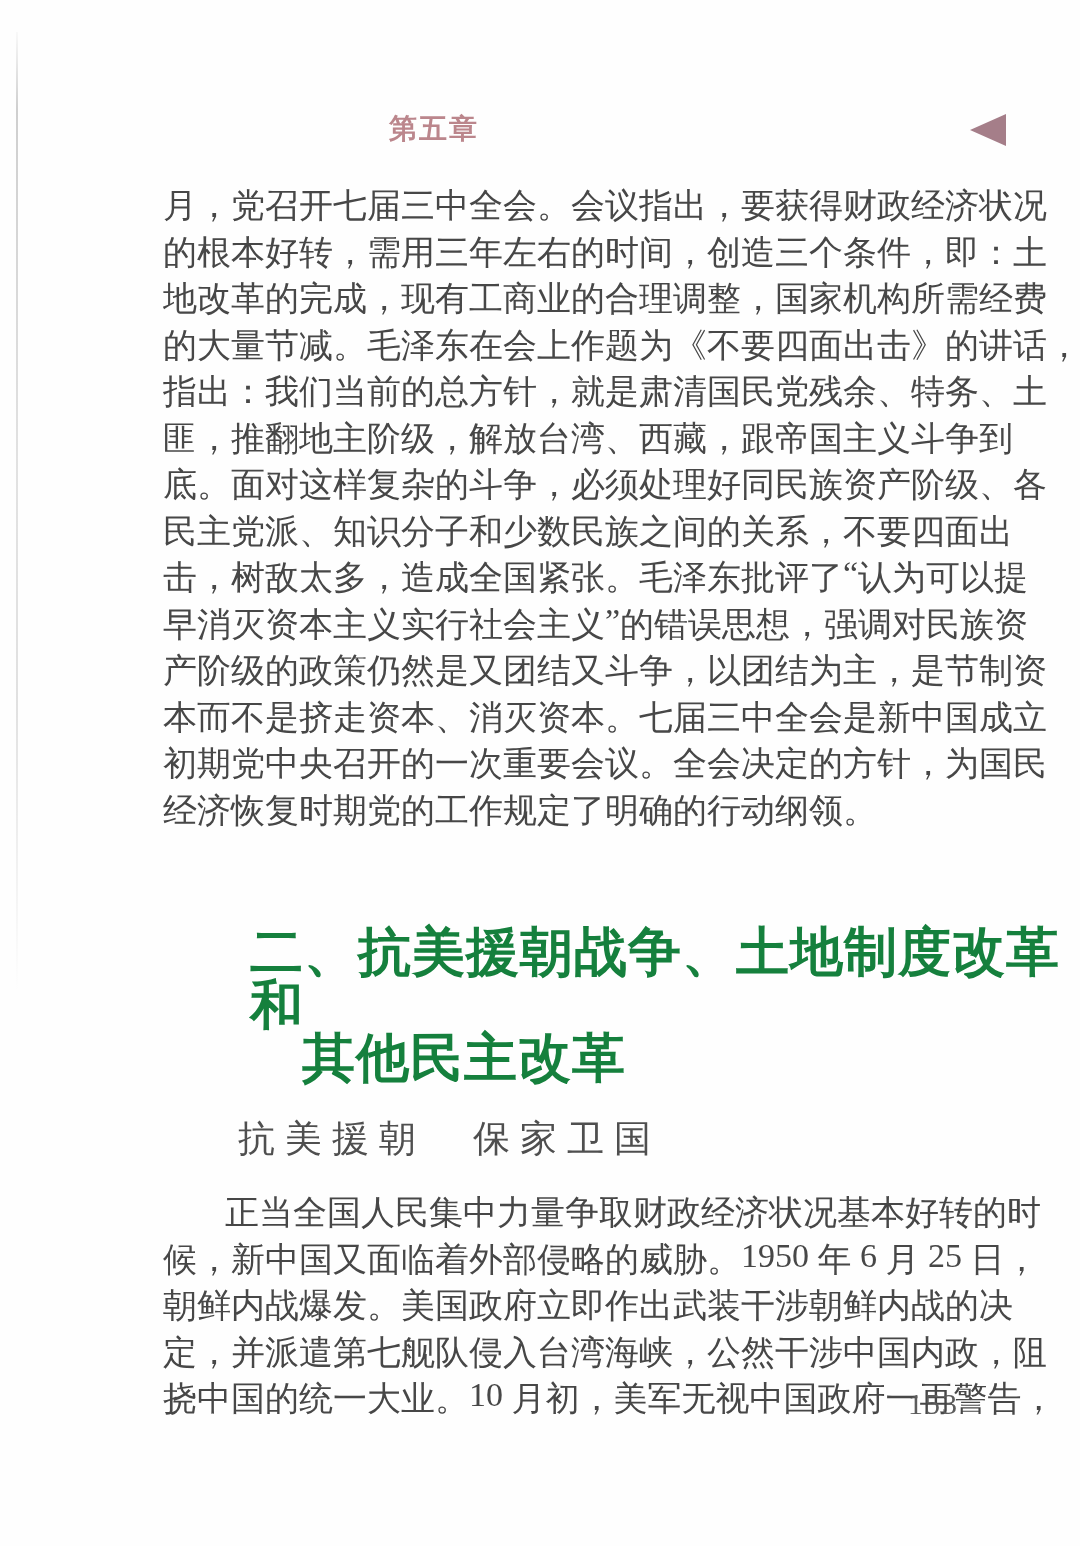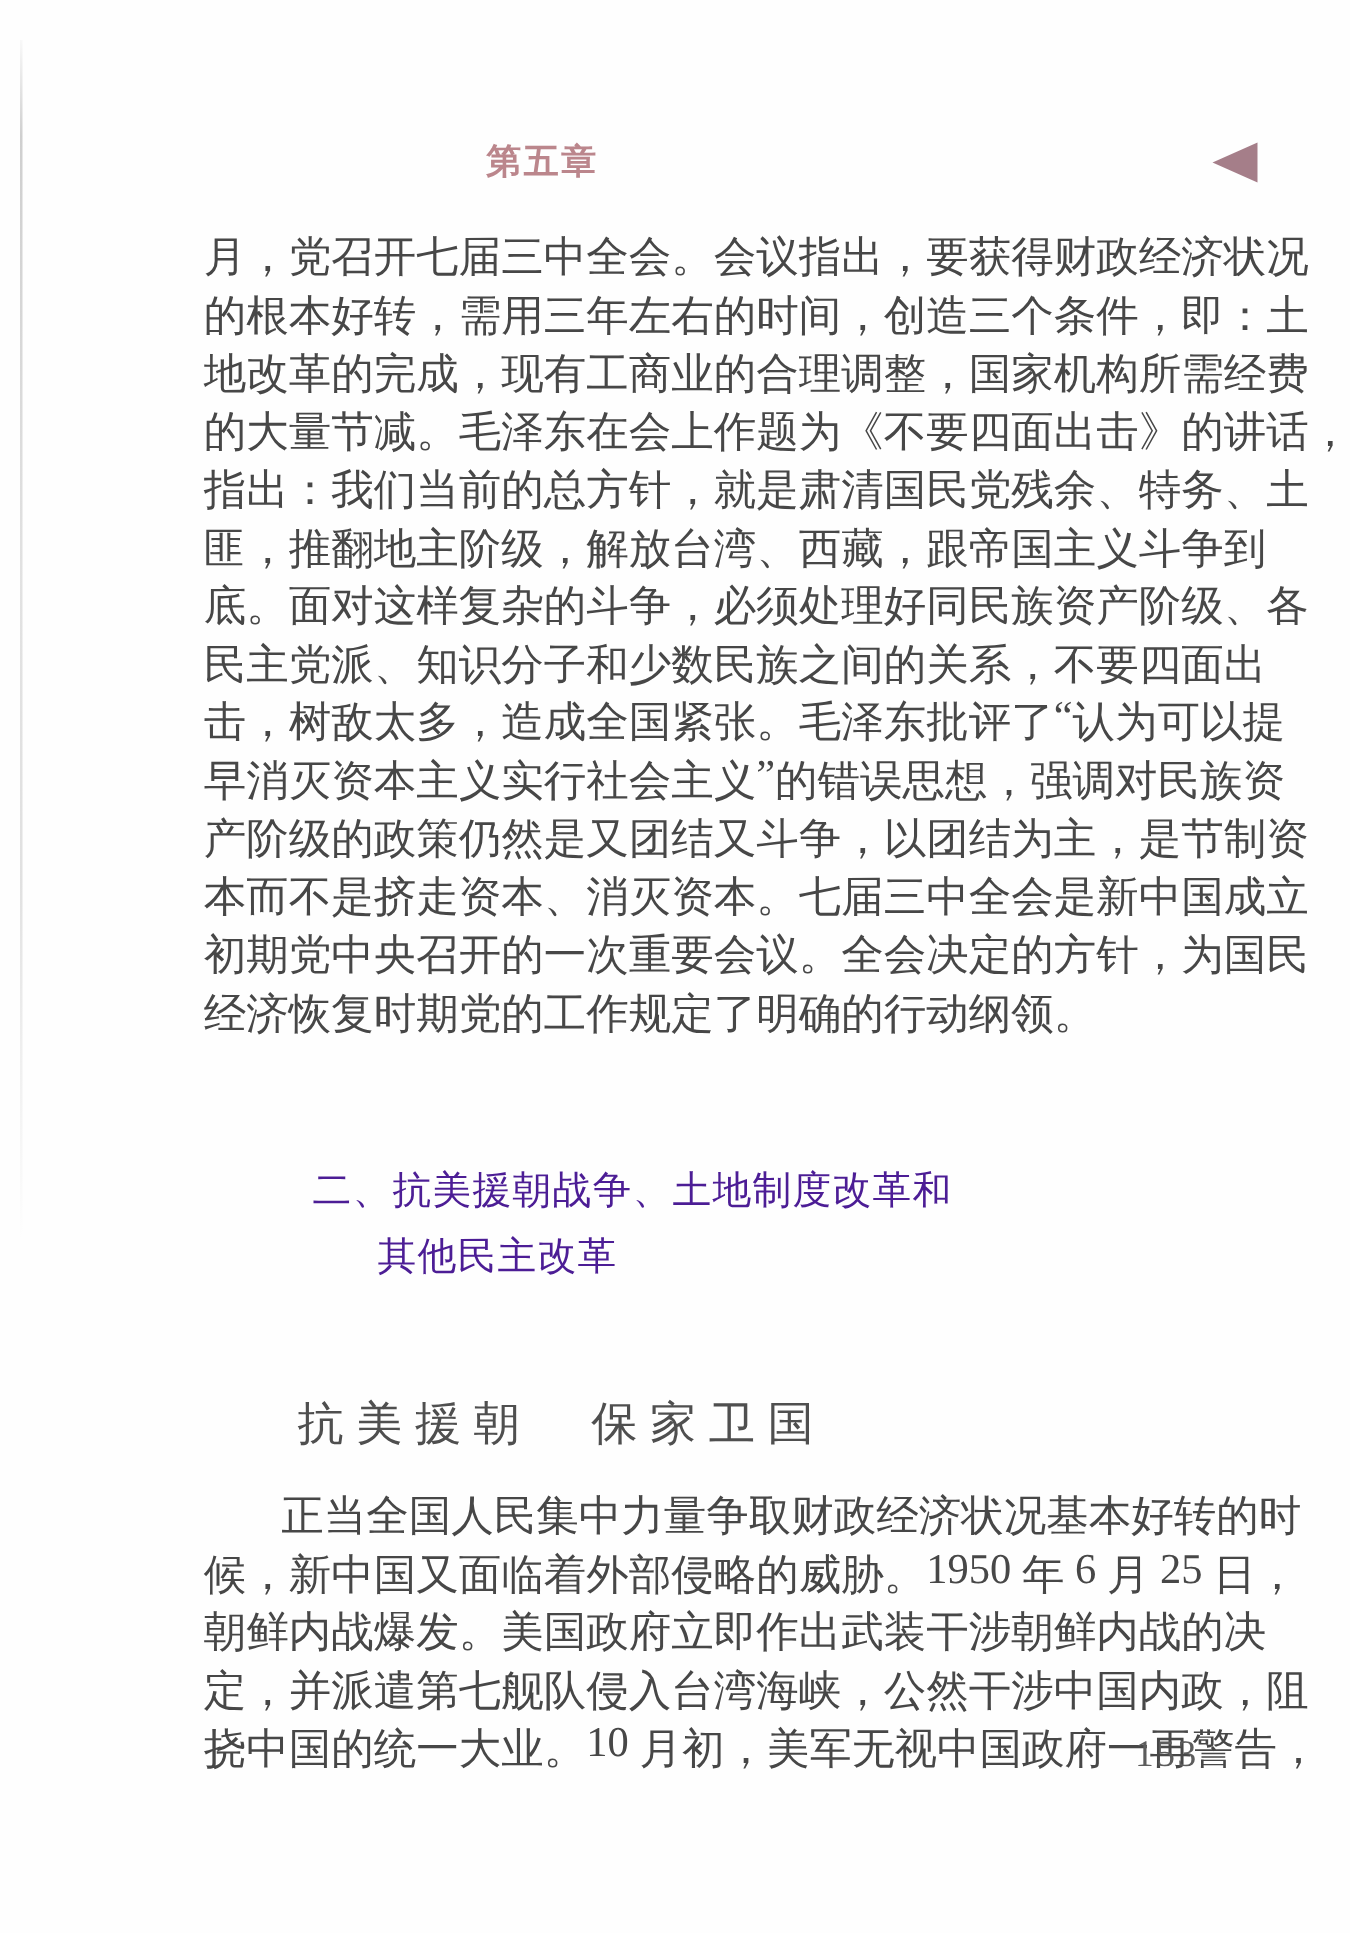--- a/index.html
+++ b/index.html
@@ -52,22 +52,22 @@
     display:flex;justify-content:space-between;
     height:46.5px;align-items:flex-start;
   }
   .jline span{white-space:pre;}
   .jline.lastline{justify-content:flex-start;}
   .jline.indent{padding-left:62px;}
   
   .section{
     position:absolute;left:250px;top:925px;
     font-family:"Liberation Sans","DejaVu Sans",sans-serif;
-    font-weight:normal;color:#4c1d95;
-    font-size:31px;line-height:53px;letter-spacing:1px;
+    font-weight:bold;color:#15803d;
+    font-size:53px;line-height:53px;letter-spacing:1px;
     margin:0;
   }
   .section .s2{margin-left:52px;}
   
   .subsection{
     position:absolute;left:222px;top:1098px;
     color:#4f4f4f;font-weight:500;
     font-size:37px;letter-spacing:10px;
     margin:16px;
   }

